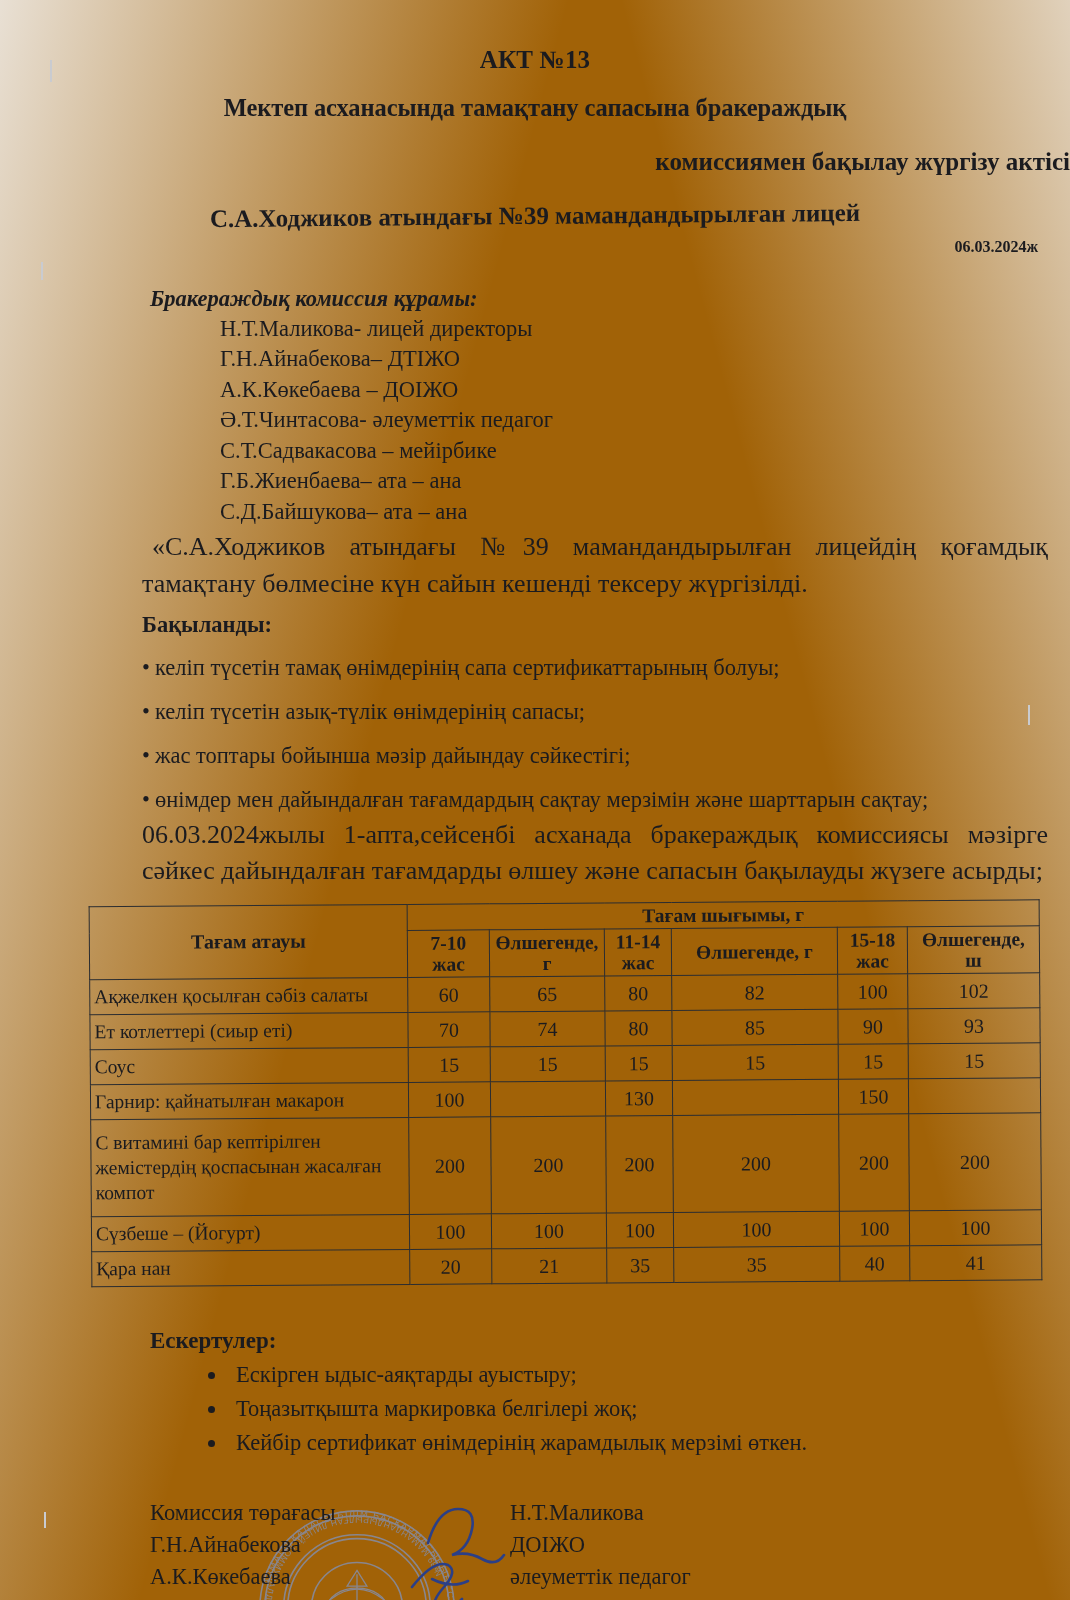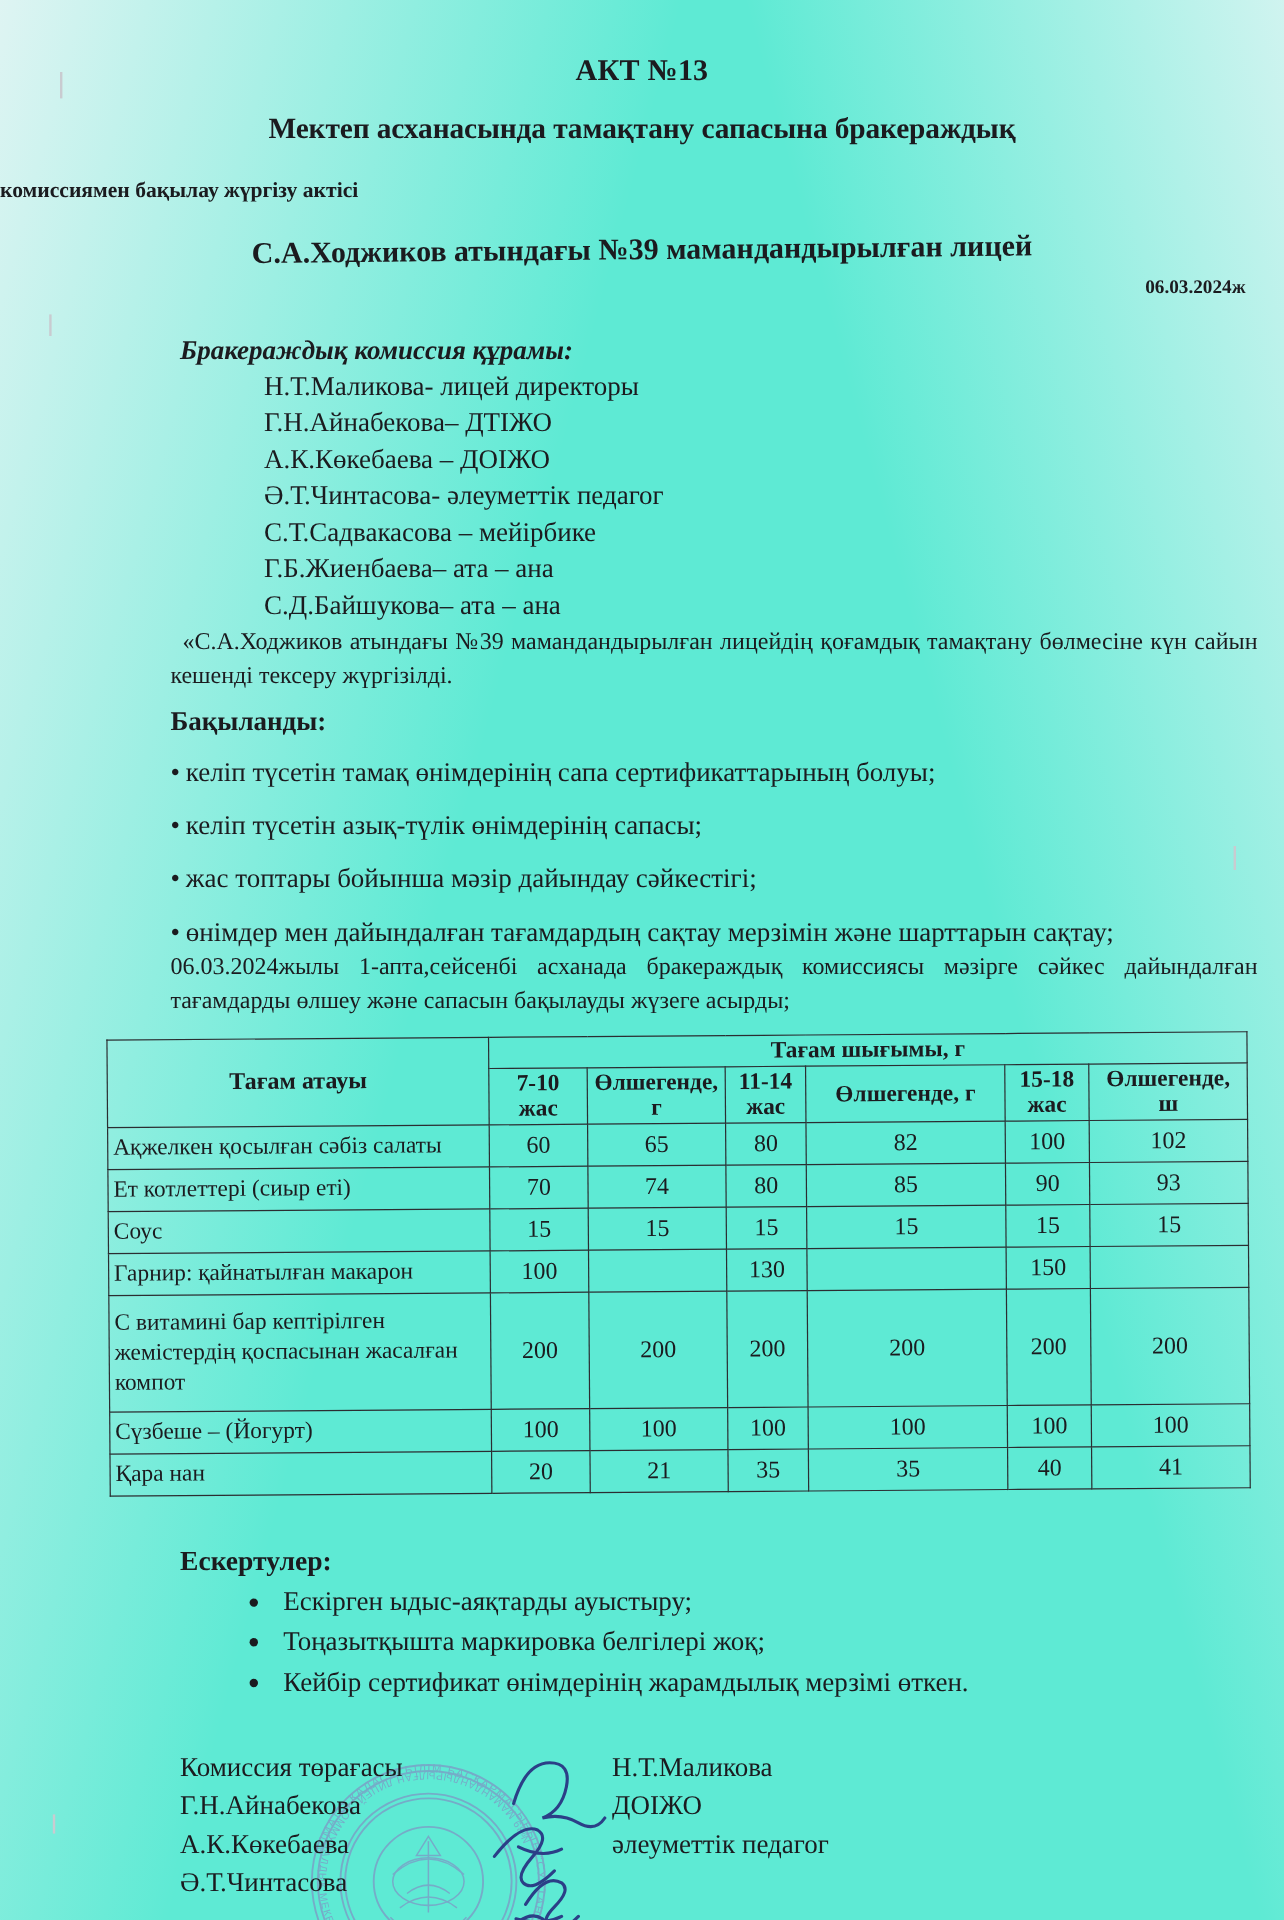--- a/index.html
+++ b/index.html
@@ -5,21 +5,21 @@
 <style>
   html, body {
     margin: 0;
     padding: 0;
     background: #ffffff;
   }
   #page {
     position: relative;
     width: 1070px;
     height: 1600px;
-    background: #5eead4;
+    background: #a16207;
     overflow: hidden;
     font-family: "Liberation Serif", "DejaVu Serif", serif;
     color: #1b1b1f;
   }
   
   #page::before {
     content: "";
     position: absolute;
     inset: 0;
     background:
@@ -51,23 +51,23 @@
     margin: 46px 0 0 0;
   }
   .doc-subtitle {
     text-align: center;
     font-weight: bold;
     font-size: 24.5px;
     margin: 20px 0 0 0;
     letter-spacing: -.1px;
   }
   .doc-subtitle2 {
-    text-align: left;
-    font-weight: bold;
-    font-size: 18px;
+    text-align: right;
+    font-weight: bold;
+    font-size: 25px;
     margin: 26px 0 0 0;
   }
   .doc-org {
     text-align: center;
     font-weight: bold;
     font-size: 25px;
     margin: 26px 0 0 0;
     transform: rotate(-0.55deg);
   }
   .doc-date {
@@ -95,21 +95,21 @@
   }
   .member-list li {
     font-size: 22.5px;
     line-height: 1.355;
     white-space: nowrap;
   }
 
   
   .para-wrap { padding: 0 22px 0 142px; }
   p.body {
-    font-size: 20px;
+    font-size: 26px;
     line-height: 1.39;
     text-align: justify;
     margin: 2px 0 0 0;
   }
   p.body.indent { text-indent: 10px; }
   .bold-head {
     font-size: 22.5px;
     font-weight: bold;
     margin: 10px 0 2px 0;
   }

